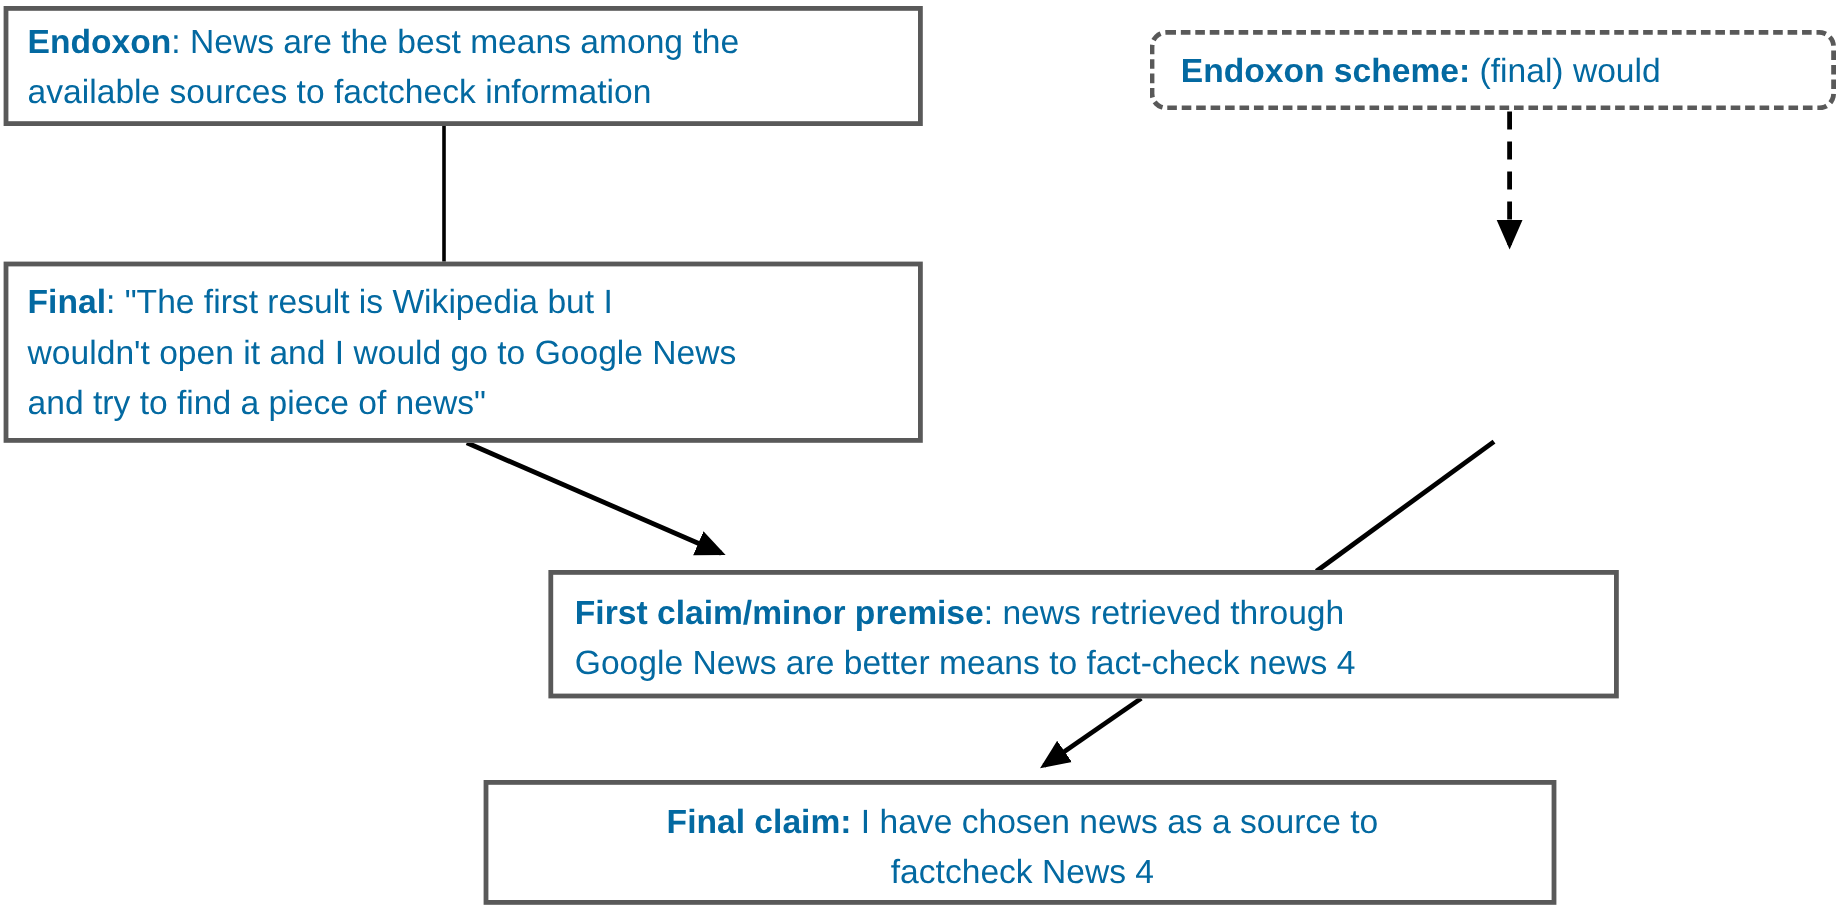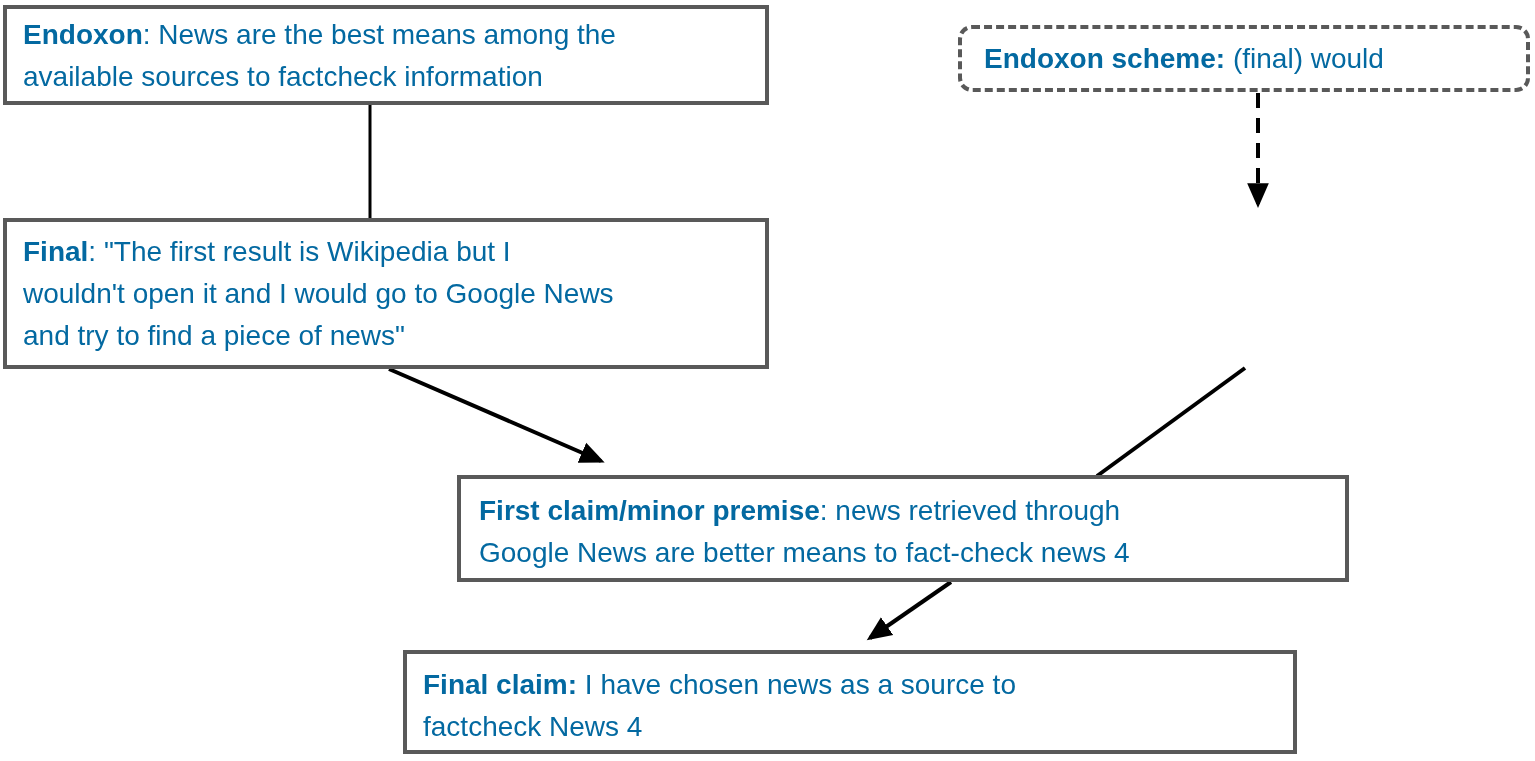--- a/index.html
+++ b/index.html
@@ -30,21 +30,21 @@
   .box .lbl { font-weight: bold; }
   .box .body { white-space: pre-line; }
 
   .box-endoxon   { left: 3px;   top: 5px;   width: 766px; height: 100px; padding-top: 5px; }
   .box-argscheme { left: 958px; top: 25px;  width: 572px; height: 67px;
                    border-style: dashed; border-radius: 14px;
                    padding-top: 9px; padding-left: 22px; }
   .box-datum     { left: 3px;   top: 218px; width: 766px; height: 151px; padding-top: 9px; }
   .box-maxim     { left: 958px; top: 218px; width: 573px; height: 153px; padding-top: 9px; padding-left: 18px; padding-right: 8px; }
   .box-first     { left: 429px; top: 475px; width: 892px; height: 107px; padding-top: 11px; padding-left: 18px; margin-left: 28px; }
-  .box-final     { left: 403px; top: 650px; width: 894px; height: 104px; padding-top: 10px; }
+  .box-final     { left: 403px; top: 650px; width: 894px; height: 104px; padding-top: 10px; text-align: center; }
 </style>
 </head>
 <body>
 
 <div class="canvas">
 
   <svg class="edges" viewBox="0 0 1535 761" xmlns="http://www.w3.org/2000/svg">
     <defs>
       <marker id="arrowhead" markerWidth="7" markerHeight="7" refX="5.2" refY="3.5" orient="auto">
         <path d="M0,0.8 L6.2,3.5 L0,6.2 Z" fill="#000000"></path>

